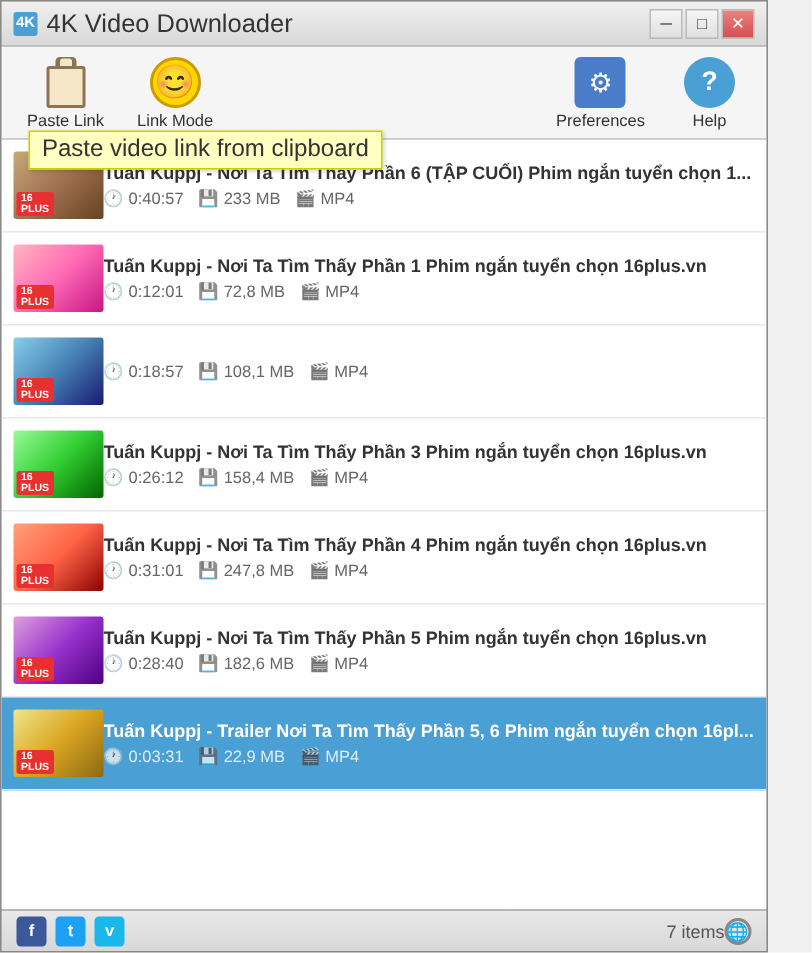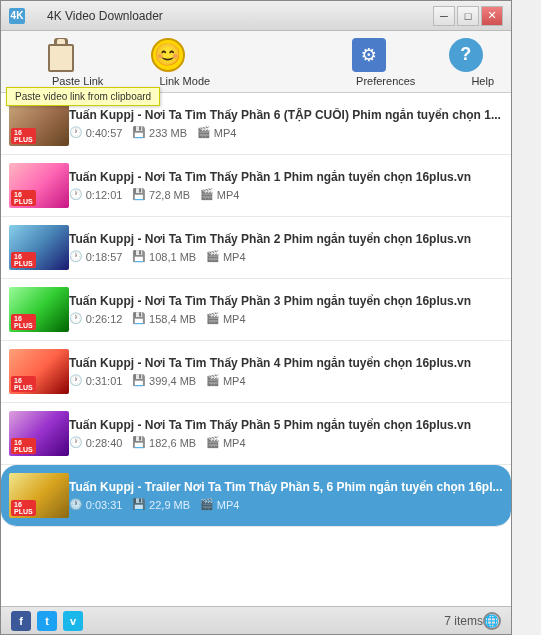--- a/index.html
+++ b/index.html
@@ -37,23 +37,22 @@
       border-radius: 2px;
       font-size: 10px;
       display: flex;
       align-items: center;
       justify-content: center;
       color: white;
       font-weight: bold;
     }
     .title-text {
       flex: 1;
-      font-size: 12px;
+      font-size: 17px;
       color: #333;
-      margin-left: 16px;
     }
     .window-controls {
       display: flex;
       gap: 2px;
     }
     .win-btn {
       width: 22px;
       height: 20px;
       border: 1px solid #bbb;
       background: linear-gradient(to bottom, #f5f5f5, #e0e0e0);
@@ -91,21 +90,20 @@
       width: 36px;
       height: 36px;
       display: flex;
       align-items: center;
       justify-content: center;
     }
     .tb-btn .label {
       font-size: 11px;
       color: #333;
       text-align: center;
-      margin-left: 34px;
     }
     
     .clipboard-icon {
       width: 32px;
       height: 34px;
       position: relative;
     }
     .clipboard-body {
       width: 26px;
       height: 28px;
@@ -174,25 +172,25 @@
       align-items: center;
       justify-content: center;
       color: white;
       font-size: 18px;
       font-weight: bold;
     }
     
     .tooltip {
       position: absolute;
       top: 56px;
-      left: 5px;
+      left: 18px;
       background: #ffffc0;
       border: 1px solid #cccc00;
       padding: 3px 8px;
-      font-size: 10px;
+      font-size: 16px;
       color: #333;
       z-index: 10;
       white-space: nowrap;
       box-shadow: 1px 1px 3px rgba(0,0,0,0.2);
     }
     .toolbar-right {
       margin-left: auto;
       display: flex;
       gap: 4px;
     }
@@ -207,21 +205,20 @@
       display: flex;
       align-items: center;
       padding: 5px 8px;
       border-bottom: 1px solid #e8e8e8;
       gap: 0;
       min-height: 62px;
     }
     .video-item.selected {
       background: #4a9fd4;
       color: white;
-      border-radius: 16px;
     }
     .thumb {
       width: 60px;
       height: 45px;
       background: #888;
       border-radius: 2px;
       flex-shrink: 0;
       overflow: hidden;
       position: relative;
       display: flex;
@@ -424,21 +421,20 @@
           <span>MP4</span>
         </div>
       </div>
     </div>
   </div>
       <div class="video-item">
     <div class="thumb thumb-3">
       <div class="thumb-logo">16<br>PLUS</div>
     </div>
     <div class="video-info">
-      <div class="video-title">Tuấn Kuppj - Nơi Ta Tìm Thấy Phần 2  Phim ngắn tuyển chọn 16plus.vn</div>
       <div class="video-meta">
         <div class="meta-item">
           <span class="meta-icon">🕐</span>
           <span>0:18:57</span>
         </div>
         <div class="meta-item">
           <span class="meta-icon">💾</span>
           <span>108,1 MB</span>
         </div>
         <div class="meta-item">
@@ -476,21 +472,21 @@
     </div>
     <div class="video-info">
       <div class="video-title">Tuấn Kuppj - Nơi Ta Tìm Thấy Phần 4  Phim ngắn tuyển chọn 16plus.vn</div>
       <div class="video-meta">
         <div class="meta-item">
           <span class="meta-icon">🕐</span>
           <span>0:31:01</span>
         </div>
         <div class="meta-item">
           <span class="meta-icon">💾</span>
-          <span>399,4 MB</span>
+          <span>247,8 MB</span>
         </div>
         <div class="meta-item">
           <span class="meta-icon">🎬</span>
           <span>MP4</span>
         </div>
       </div>
     </div>
   </div>
       <div class="video-item">
     <div class="thumb thumb-6">

